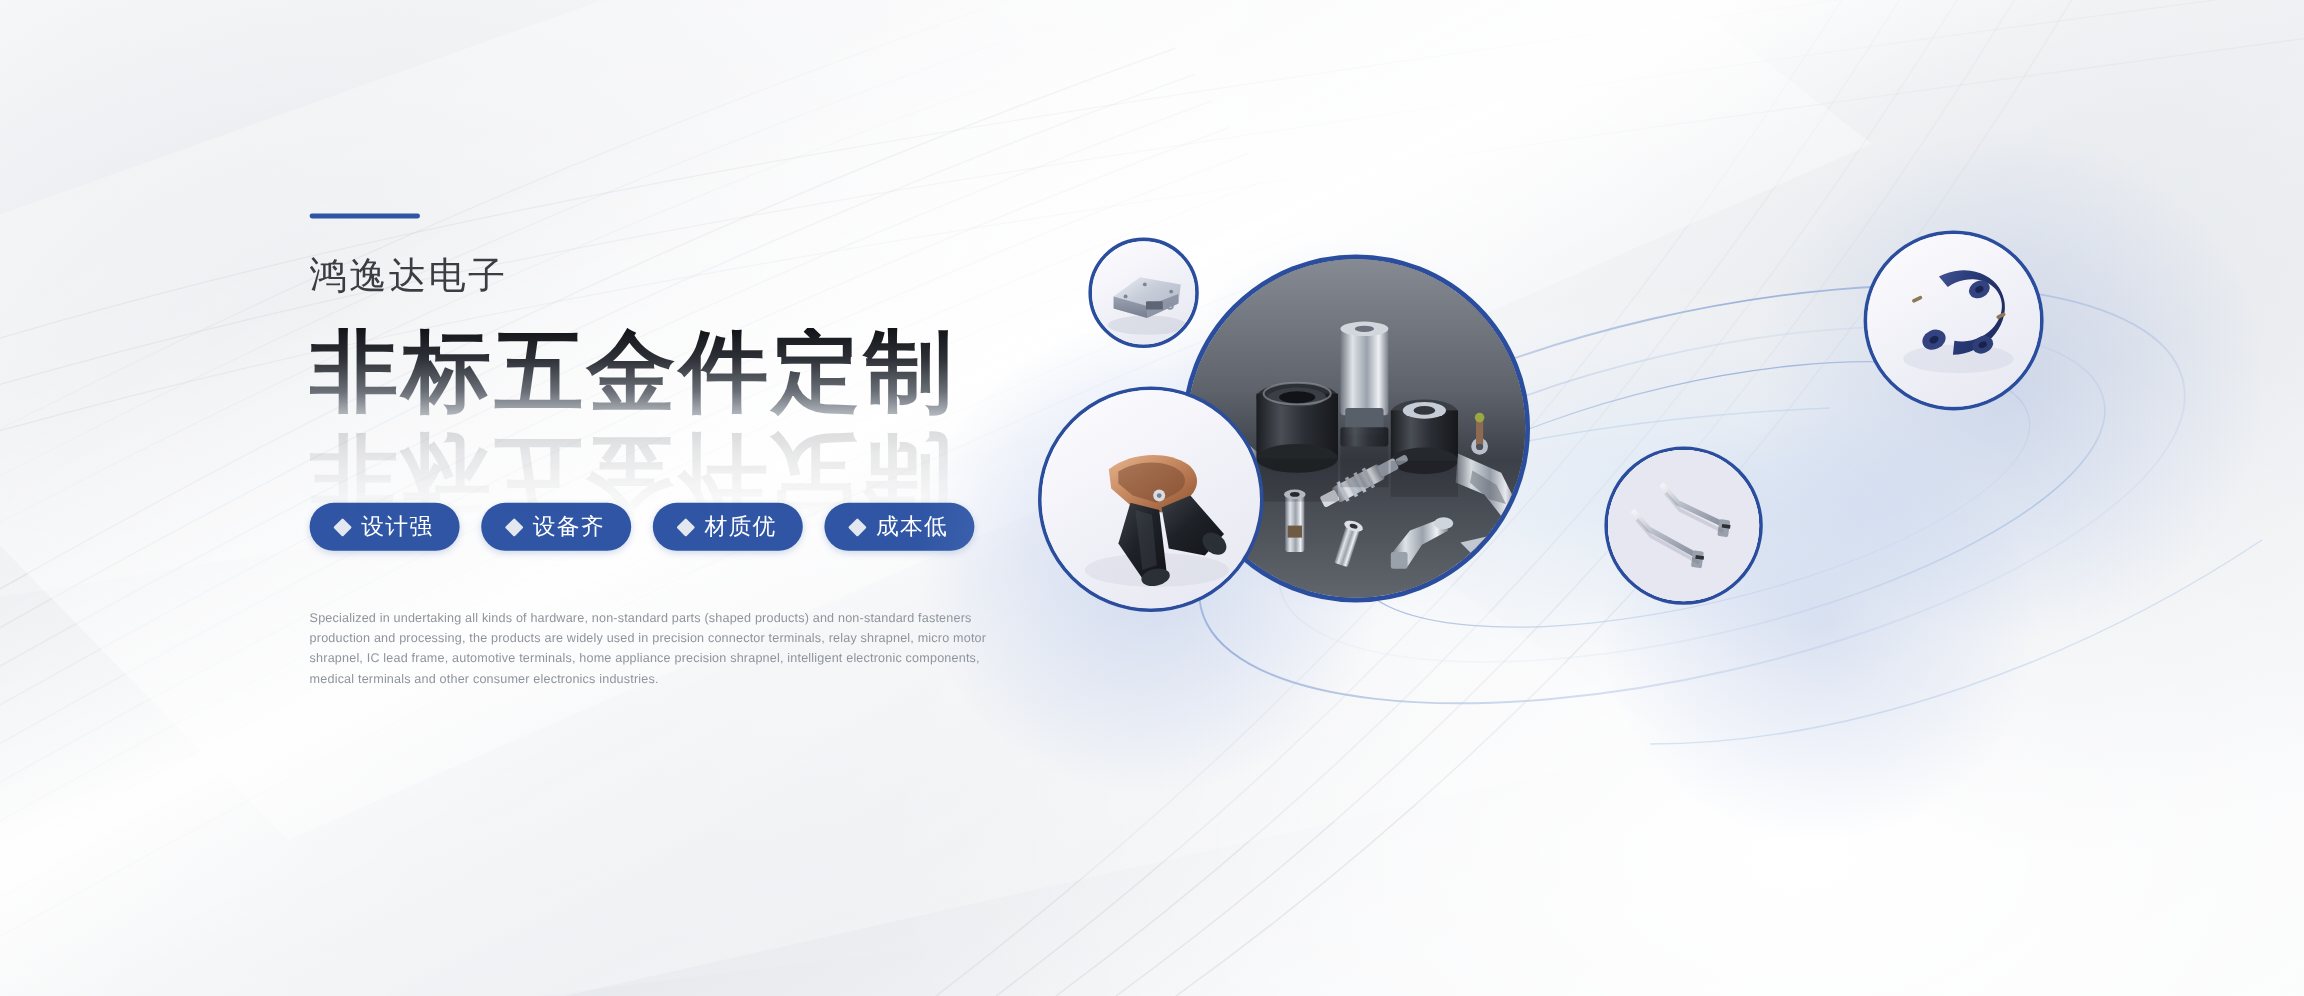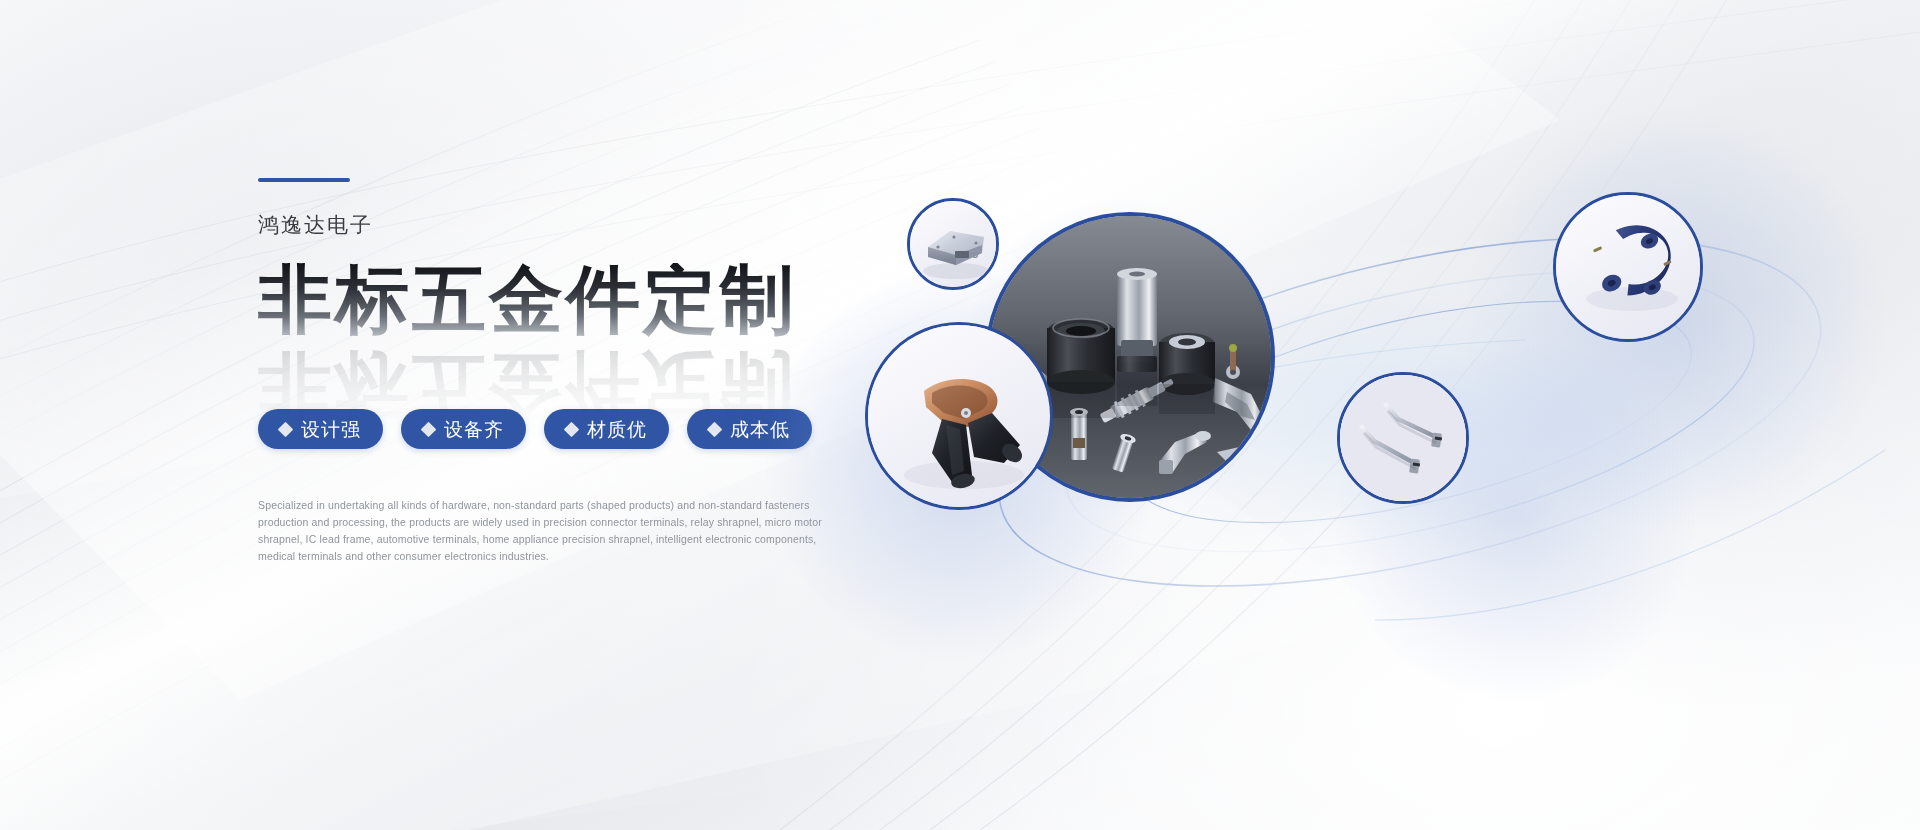--- a/index.html
+++ b/index.html
@@ -47,21 +47,21 @@
   }
 
   
   .content{
     position:absolute;left:258px;top:178px;width:640px;
   }
   .accent-rule{
     width:92px;height:4px;background:#2f55a4;border-radius:2px;margin-bottom:32px;
   }
   .company{
-    font-size:21px;color:#3a3d42;letter-spacing:2px;line-height:1;
+    font-size:31px;color:#3a3d42;letter-spacing:2px;line-height:1;
     margin:0 0 28px 0;font-weight:400;
   }
 
   
   .headline-wrap{position:relative;height:112px;margin-bottom:34px;}
   .headline{
     font-size:74px;font-weight:bold;letter-spacing:3px;line-height:1;
     margin:0;white-space:nowrap;
     background:linear-gradient(180deg,#111317 0%,#2c2f35 34%,#6a6f77 72%,#b7bbc2 100%);
     -webkit-background-clip:text;background-clip:text;

